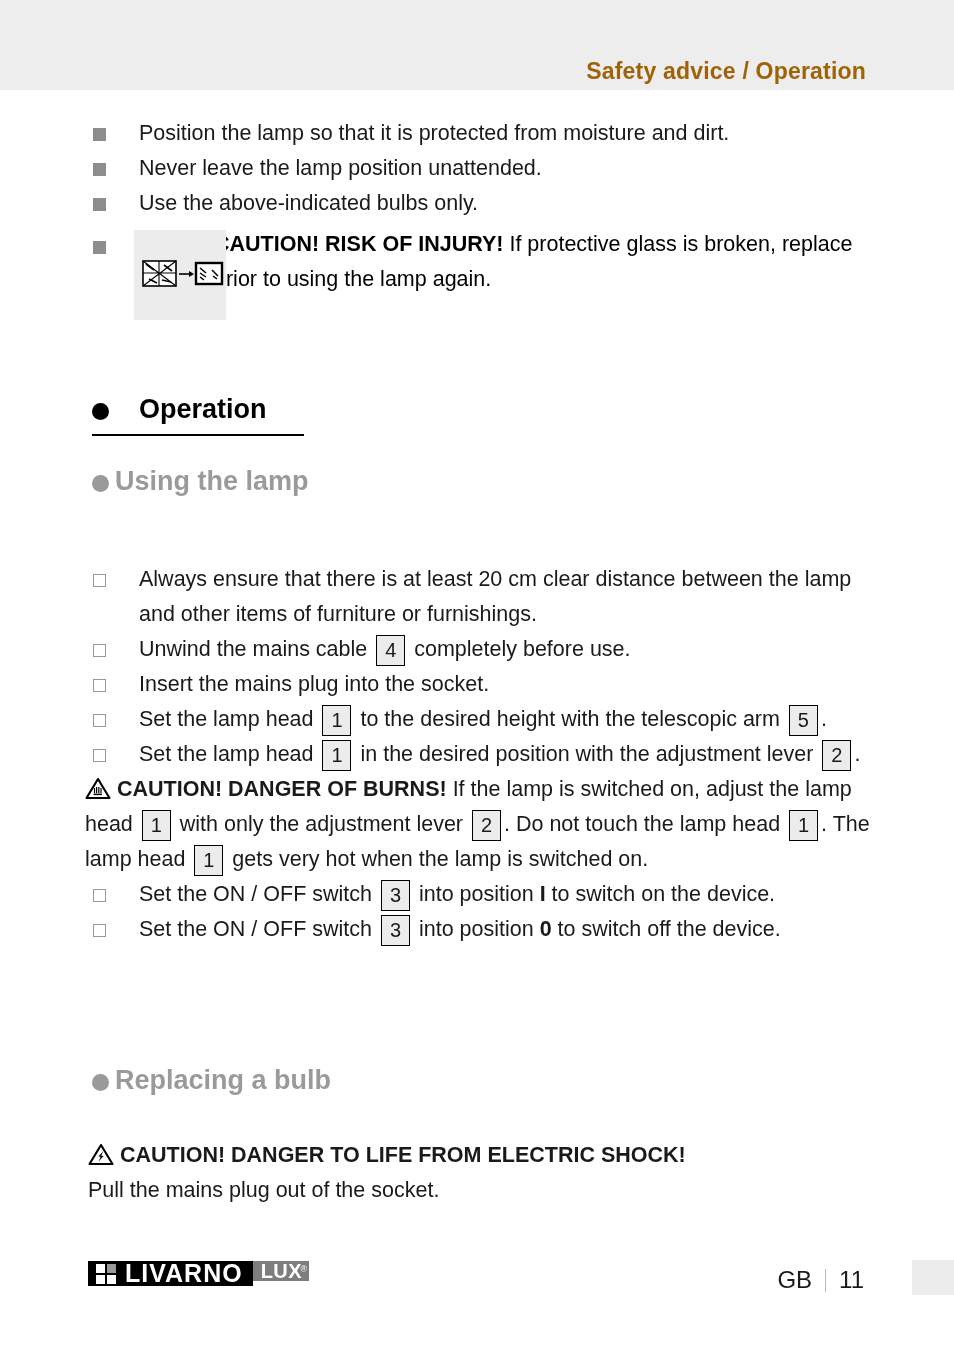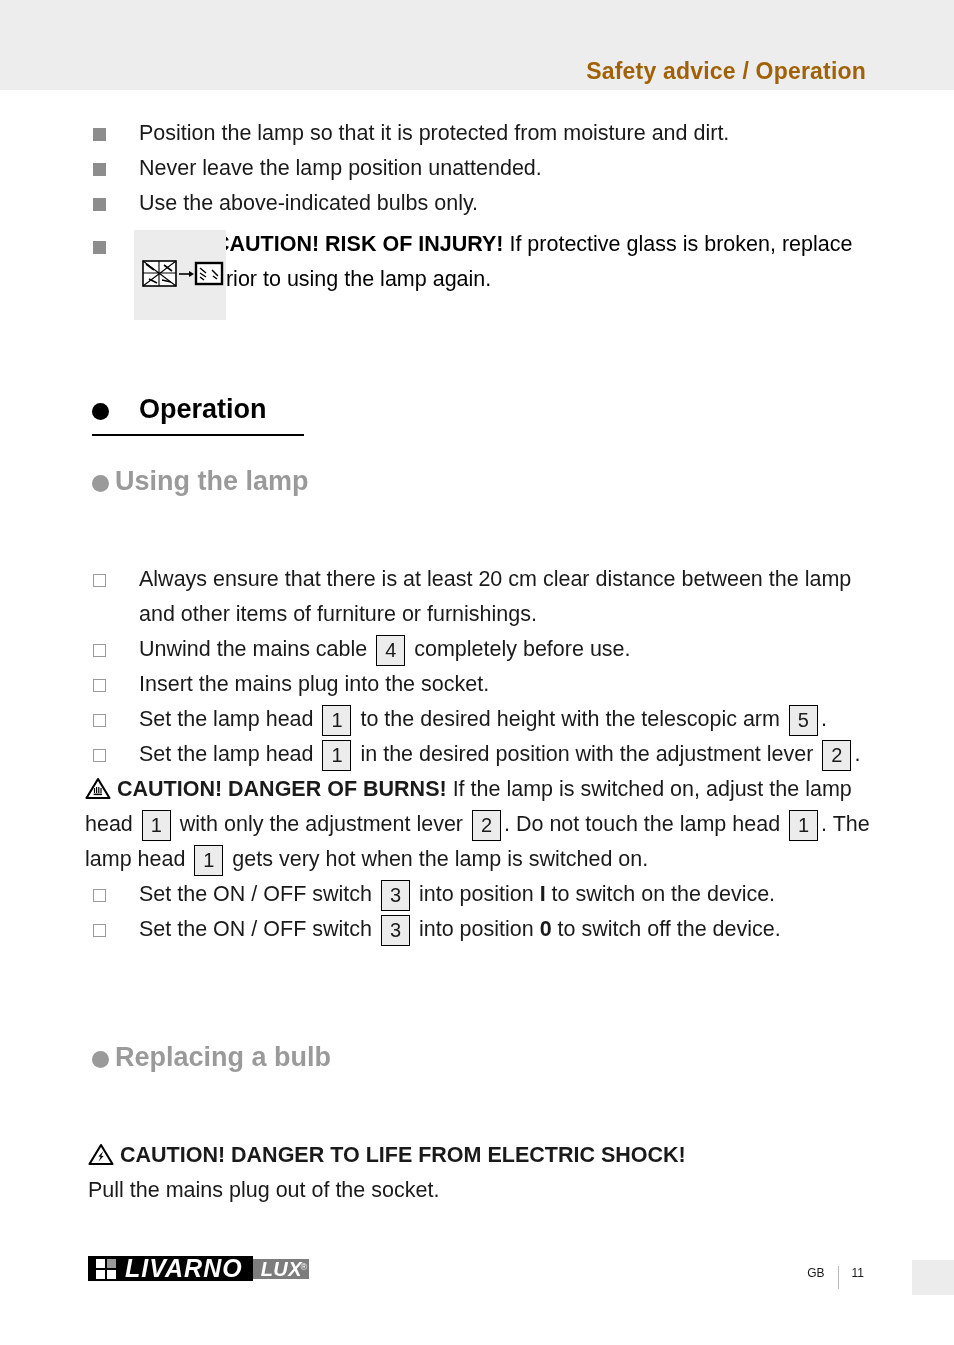--- a/index.html
+++ b/index.html
@@ -190,22 +190,21 @@
     top: 1258px;
     width: 954px;
     height: 60px;
   }
   .logo {
     position: absolute;
     left: 88px;
     top: 3px;
     height: 15px;
     display: flex;
-    align-items: center;
-    font-style: italic;
+    align-items: flex-start;
   }
   .logo-black {
     background: #000000;
     display: flex;
     align-items: center;
     padding: 0 10px 0 8px;
   }
   .logo-squares {
     display: grid;
     grid-template-columns: 9px 9px;
@@ -240,23 +239,24 @@
     color: #ffffff;
     font-size: 9px;
     position: absolute;
     right: 2px;
     top: 3px;
   }
   .page-info {
     position: absolute;
     right: 90px;
     top: 8px;
-    font-size: 12px;
+    font-size: 24px;
     color: #1a1a1a;
     display: flex;
+    align-items: center;
     gap: 13px;
   }
   .page-sep {
     width: 1px;
     height: 23px;
     background: #b9b9b9;
     display: inline-block;
   }
   .page-tab {
     position: absolute;
@@ -369,21 +369,21 @@
       <span class="bullet-sq-hollow"></span>
       <span>Set the ON / OFF switch </span><span class="refbox">3</span><span> into position </span><span class="bold">I</span><span> to switch on the device.</span>
     </div>
 
     <div class="li-row para">
       <span class="bullet-sq-hollow"></span>
       <span>Set the ON / OFF switch </span><span class="refbox">3</span><span> into position </span><span class="bold">0</span><span> to switch off the device.</span>
     </div>
   </div>
 
-  <div class="h-main" style="top:952px;">
+  <div class="h-main" style="top:975px;">
     <span class="h-dot-gray"></span>
     <span class="h-text-gray">Replacing a bulb</span>
   </div>
 
   <div style="position:absolute; left:88px; top:1048px; width:790px;">
     <div class="para">
       <span class="tri-icon">
         <svg width="26" height="23" viewBox="0 0 26 23">
           <path d="M13 2 L24.5 21 L1.5 21 Z" fill="#ffffff" stroke="#000000" stroke-width="2.1" stroke-linejoin="round"></path>
           <path d="M15.2 8.2 L10.4 13.6 L12.7 13.8 L10.6 18.6 L15.6 12.9 L13.2 12.8 Z" fill="#000000"></path>

